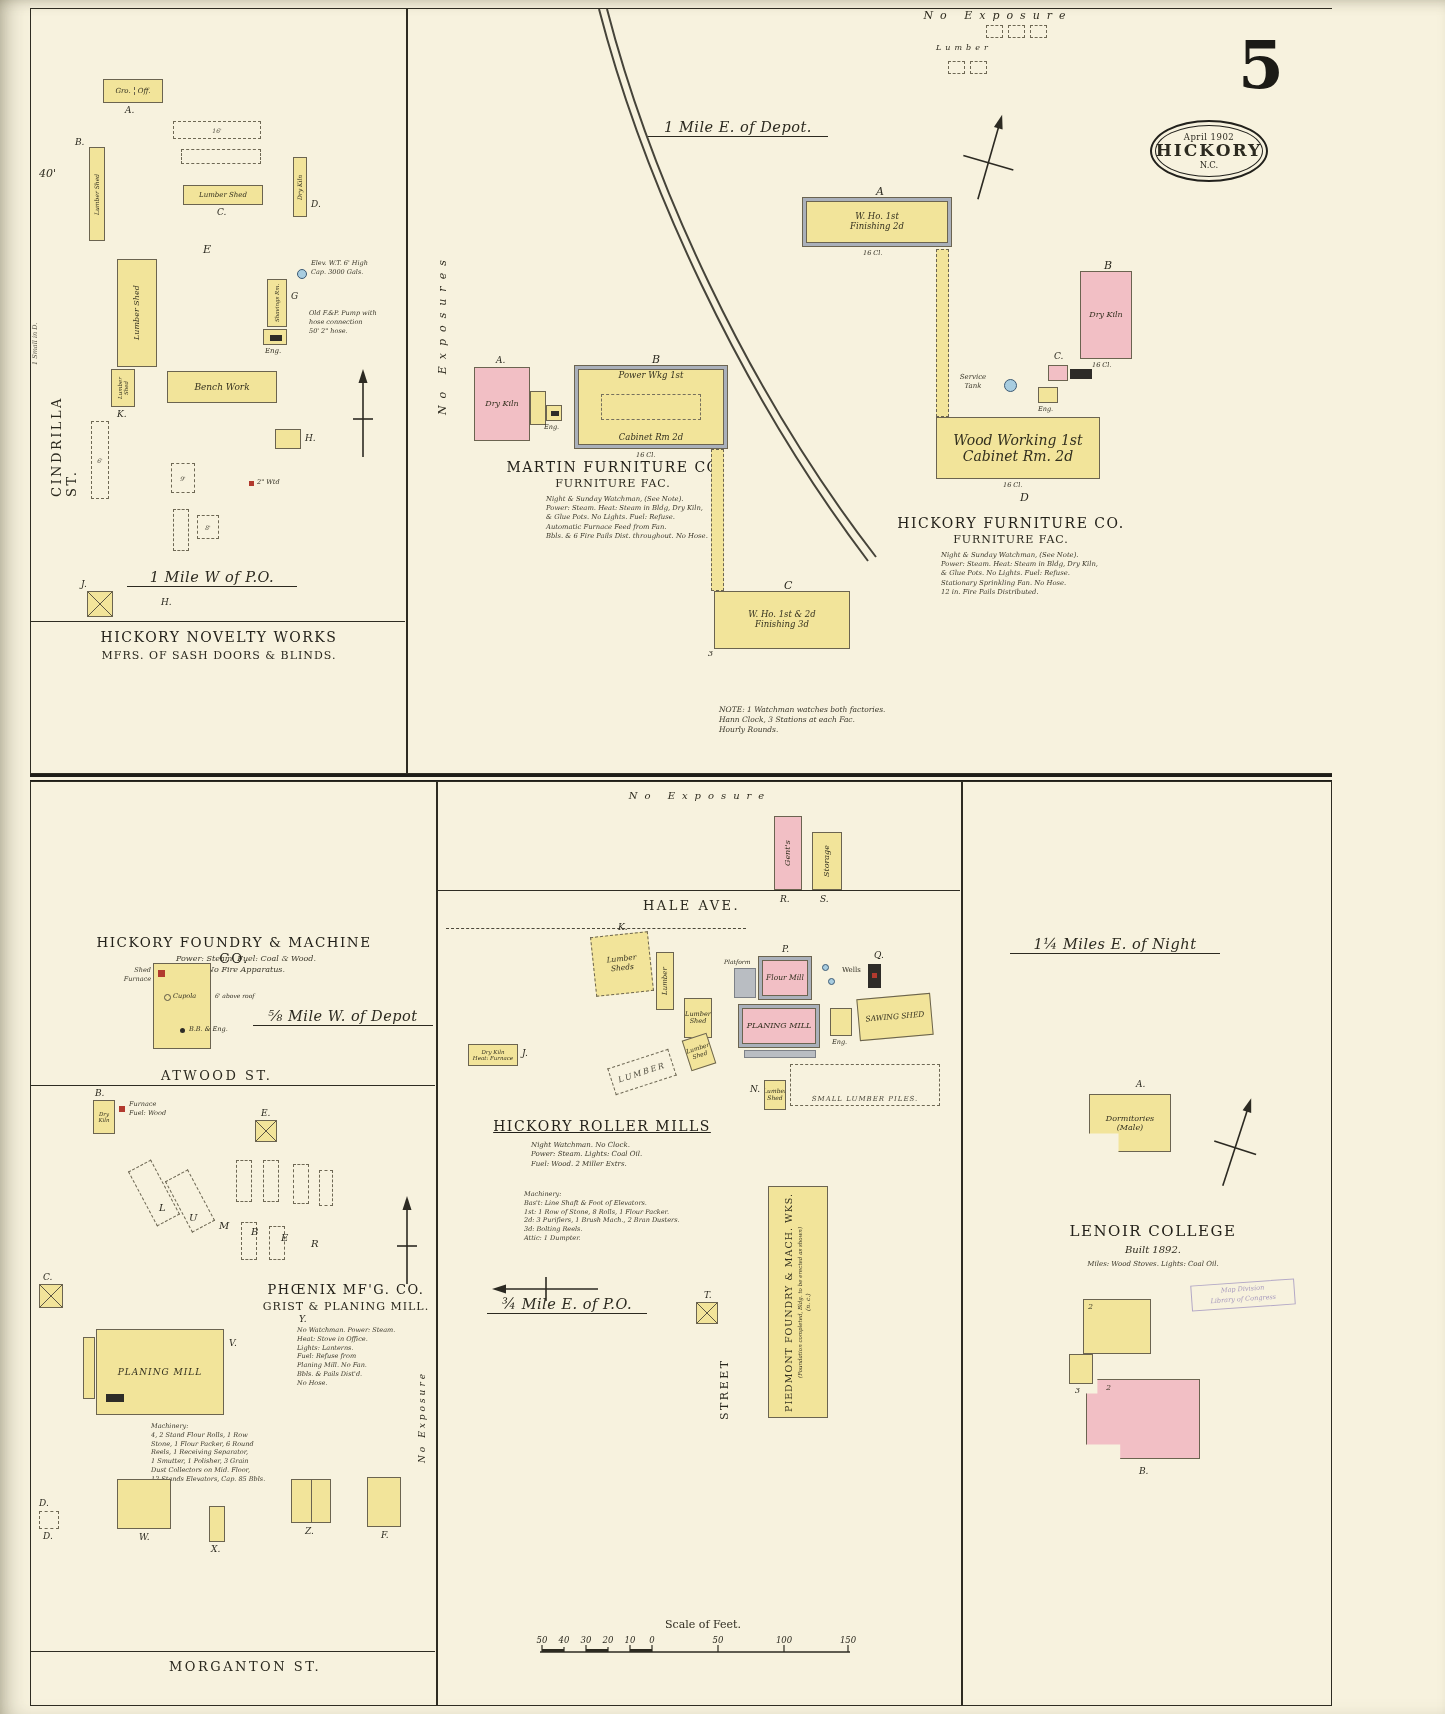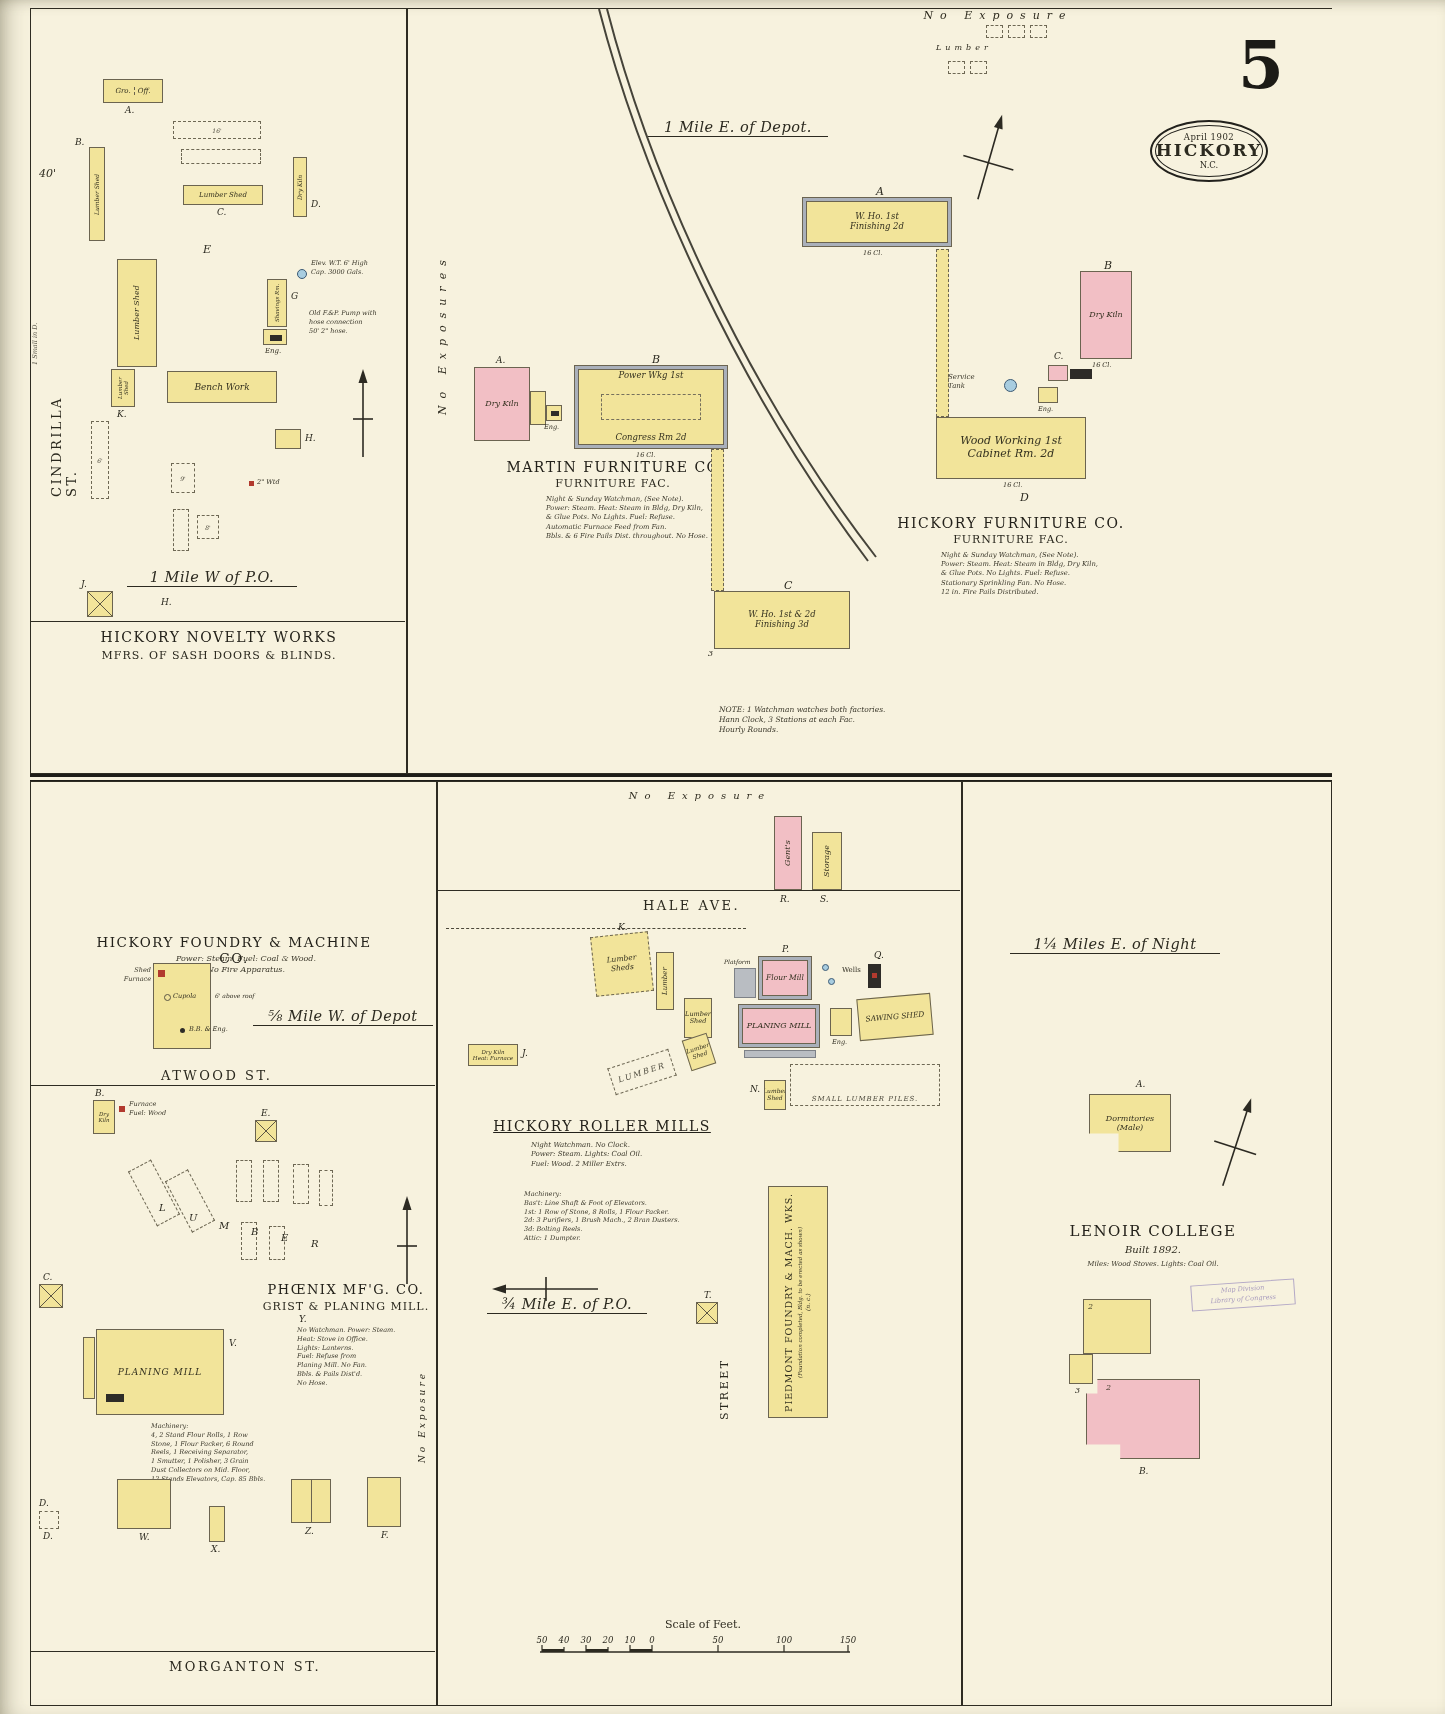--- a/index.html
+++ b/index.html
@@ -174,21 +174,21 @@
     <div class="bldg" style="left:122px;top:382px;width:16px;height:34px"></div>
     <div class="bldg" style="left:138px;top:396px;width:16px;height:16px">
       <div class="blackbar" style="left:4px;top:5px;width:8px;height:5px"></div>
     </div>
     <div class="lbl" style="left:136px;top:414px;font-size:6.5px;font-style:italic">Eng.</div>
 
     <div class="letter" style="left:244px;top:344px">B</div>
     <div class="bldg ironclad" style="left:166px;top:356px;width:154px;height:84px;font-size:8.5px;flex-direction:column;justify-content:space-between;padding:5px 0">
       <span>Power Wkg 1st</span>
       <div style="position:absolute;left:26px;right:26px;top:28px;bottom:28px;border:1px dashed #76705c"></div>
-      <span>Congress Rm 2d</span>
+      <span>Cabinet Rm 2d</span>
     </div>
     <div class="lbl" style="left:228px;top:442px;font-size:6.5px;font-style:italic">16 Cl.</div>
 
     <div class="title" style="left:80px;top:450px;width:250px">MARTIN FURNITURE CO</div>
     <div class="subtitle" style="left:80px;top:468px;width:250px">FURNITURE FAC.</div>
     <div class="notes" style="left:138px;top:486px;width:210px;font-size:6.8px">Night &amp; Sunday Watchman, (See Note).
 Power: Steam. Heat: Steam in Bldg, Dry Kiln,
 &amp; Glue Pots. No Lights. Fuel: Refuse.
 Automatic Furnace Feed from Fan.
 Bbls. &amp; 6 Fire Pails Dist. throughout. No Hose.</div>
@@ -196,30 +196,30 @@
     <div class="bldg dashyellow" style="left:303px;top:440px;width:13px;height:142px"></div>
     <div class="letter" style="left:376px;top:570px">C</div>
     <div class="bldg" style="left:306px;top:582px;width:136px;height:58px;font-size:8.5px">W. Ho. 1st &amp; 2d
 Finishing 3d</div>
     <div class="letter" style="left:300px;top:640px;font-size:8px">3</div>
 
     <div class="letter" style="left:696px;top:250px">B</div>
     <div class="bldg brick" style="left:672px;top:262px;width:52px;height:88px">Dry Kiln</div>
     <div class="lbl" style="left:684px;top:352px;font-size:6.5px;font-style:italic">16 Cl.</div>
 
-    <div class="notes" style="left:540px;top:364px;width:50px;text-align:left;font-size:7px">Service
+    <div class="notes" style="left:540px;top:364px;width:50px;text-align:center;font-size:7px">Service
 Tank</div>
     <div class="circle" style="left:596px;top:370px;width:13px;height:13px"></div>
     <div class="letter" style="left:646px;top:342px;font-size:9px">C.</div>
     <div class="bldg brick" style="left:640px;top:356px;width:20px;height:16px"></div>
     <div class="blackbar" style="left:662px;top:360px;width:22px;height:10px"></div>
     <div class="bldg" style="left:630px;top:378px;width:20px;height:16px"></div>
     <div class="lbl" style="left:630px;top:396px;font-size:6.5px;font-style:italic">Eng.</div>
 
-    <div class="bldg" style="left:528px;top:408px;width:150px;height:62px;font-size:11px">Wood Working 1st
+    <div class="bldg" style="left:528px;top:408px;width:164px;height:62px;font-size:14px">Wood Working 1st
 Cabinet Rm. 2d</div>
     <div class="lbl" style="left:595px;top:472px;font-size:6.5px;font-style:italic">16 Cl.</div>
     <div class="letter" style="left:612px;top:482px">D</div>
 
     <div class="title" style="left:483px;top:506px;width:240px">HICKORY FURNITURE CO.</div>
     <div class="subtitle" style="left:483px;top:524px;width:240px">FURNITURE FAC.</div>
     <div class="notes" style="left:533px;top:542px;width:210px;font-size:6.8px">Night &amp; Sunday Watchman, (See Note).
 Power: Steam. Heat: Steam in Bldg, Dry Kiln,
 &amp; Glue Pots. No Lights. Fuel: Refuse.
 Stationary Sprinkling Fan. No Hose.

